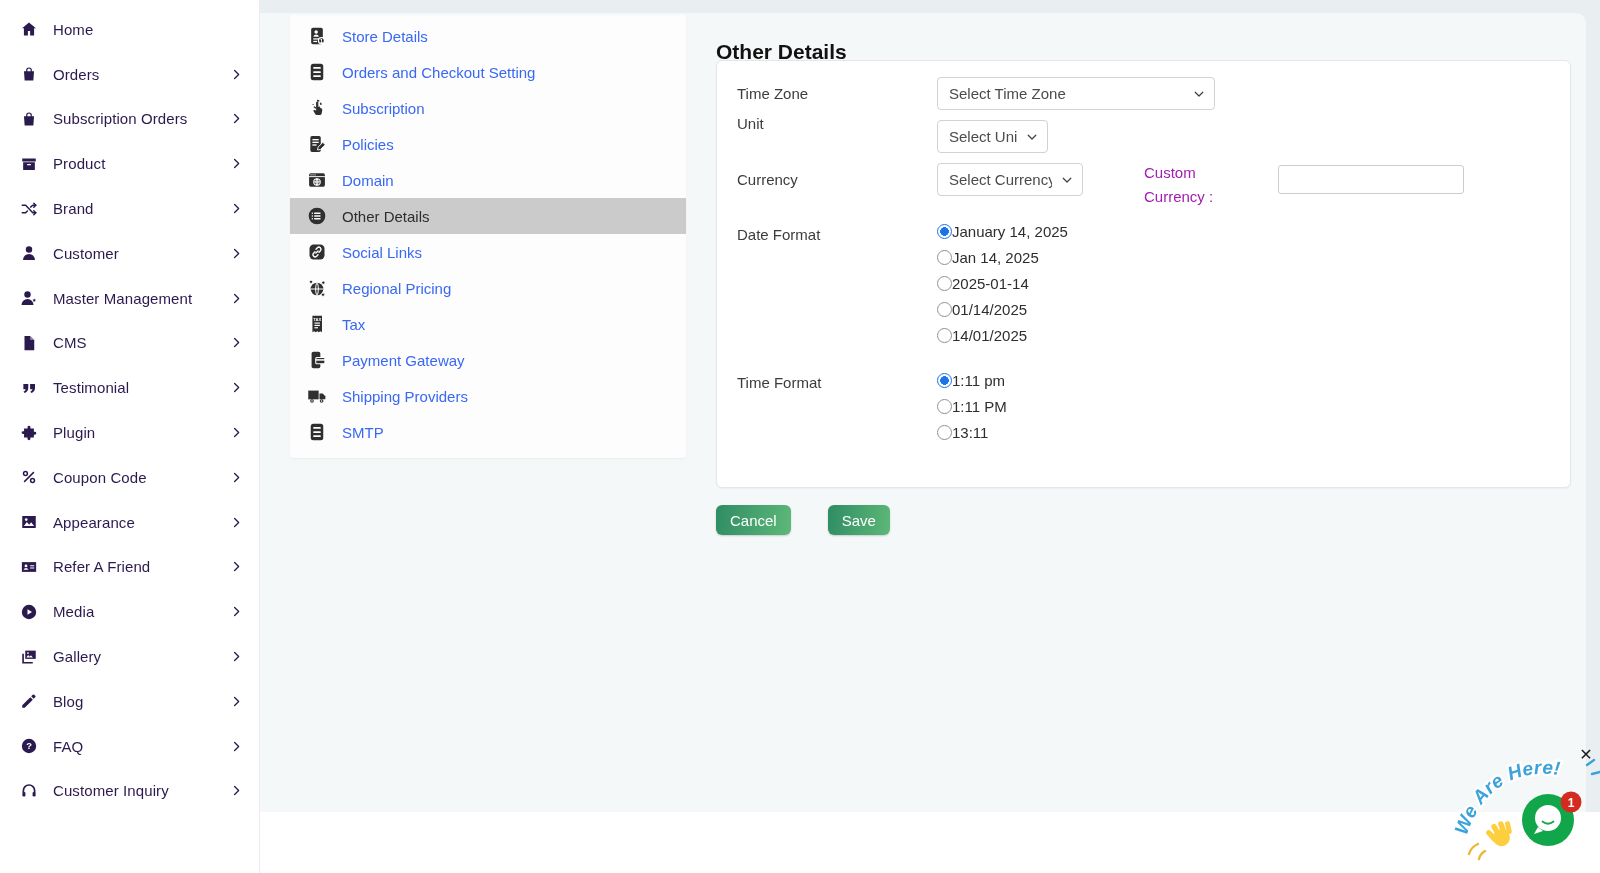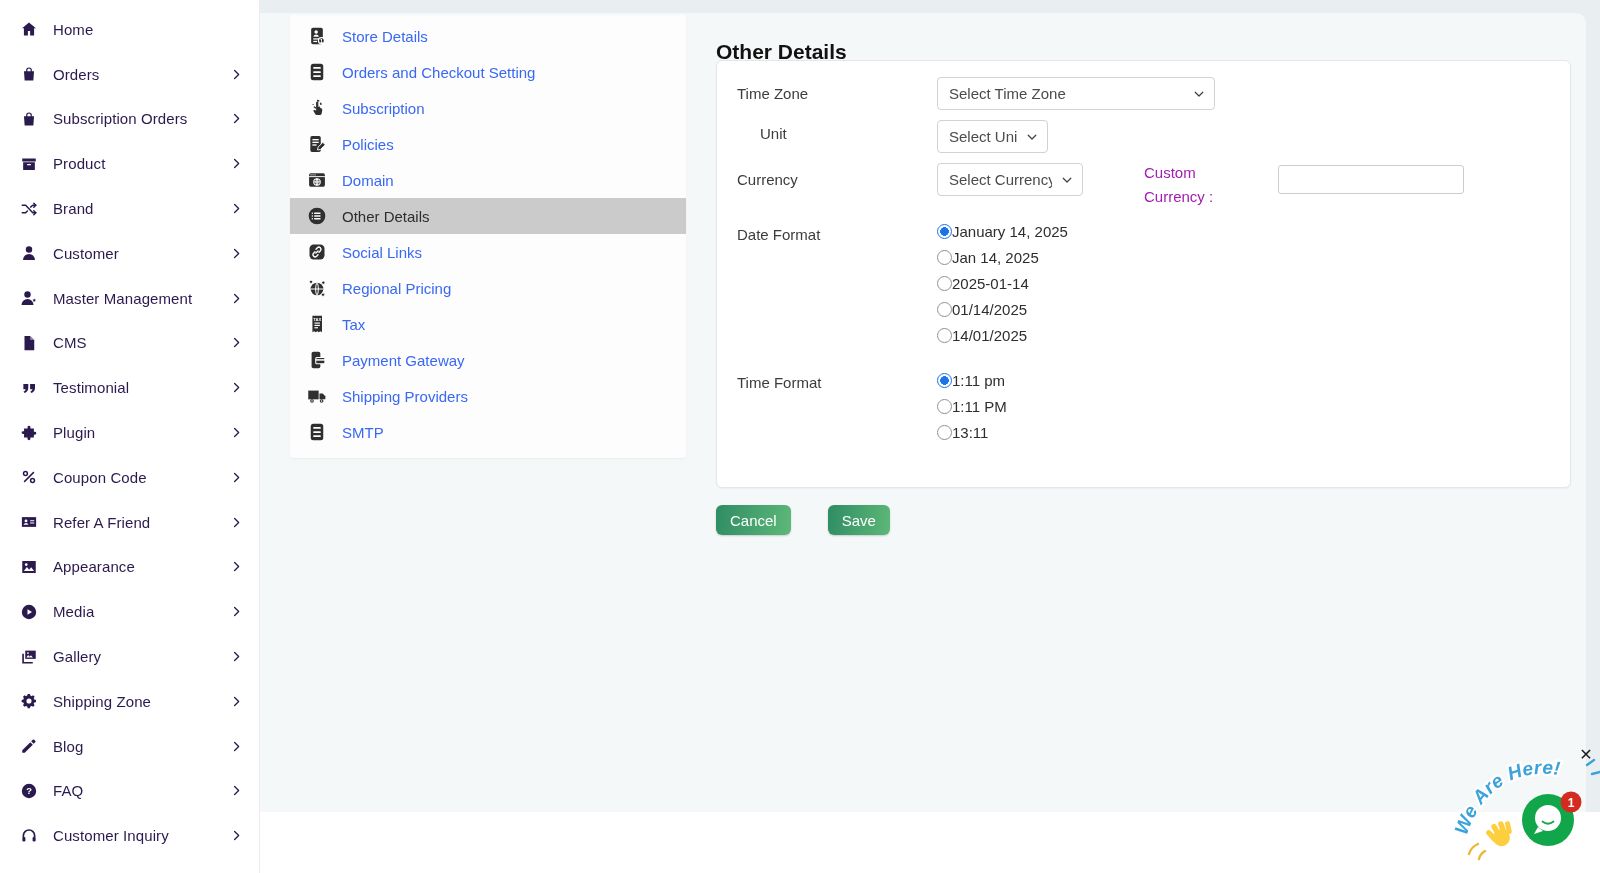--- a/index.html
+++ b/index.html
@@ -381,76 +381,63 @@
         <span class="lbl">Coupon Code</span>
         <span class="chev">
           <svg>
             <use href="#i-chev"></use>
           </svg>
         </span>
       </div>
     <div class="side-item">
         <span class="ic">
           <svg>
+            <use href="#i-image"></use>
+          </svg>
+        </span>
+        <span class="lbl">Appearance</span>
+        <span class="chev">
+          <svg>
+            <use href="#i-chev"></use>
+          </svg>
+        </span>
+      </div>
+    <div class="side-item">
+        <span class="ic">
+          <svg>
             <use href="#i-idcard"></use>
           </svg>
         </span>
         <span class="lbl">Refer A Friend</span>
         <span class="chev">
           <svg>
             <use href="#i-chev"></use>
           </svg>
         </span>
       </div>
     <div class="side-item">
         <span class="ic">
           <svg>
-            <use href="#i-image"></use>
-          </svg>
-        </span>
-        <span class="lbl">Appearance</span>
-        <span class="chev">
-          <svg>
-            <use href="#i-chev"></use>
-          </svg>
-        </span>
-      </div>
-    <div class="side-item">
-        <span class="ic">
-          <svg>
             <use href="#i-play"></use>
           </svg>
         </span>
         <span class="lbl">Media</span>
         <span class="chev">
           <svg>
             <use href="#i-chev"></use>
           </svg>
         </span>
       </div>
     <div class="side-item">
         <span class="ic">
           <svg>
             <use href="#i-images"></use>
           </svg>
         </span>
         <span class="lbl">Gallery</span>
-        <span class="chev">
-          <svg>
-            <use href="#i-chev"></use>
-          </svg>
-        </span>
-      </div>
-    <div class="side-item">
-        <span class="ic">
-          <svg>
-            <use href="#i-gear"></use>
-          </svg>
-        </span>
-        <span class="lbl">Shipping Zone</span>
         <span class="chev">
           <svg>
             <use href="#i-chev"></use>
           </svg>
         </span>
       </div>
     <div class="side-item">
         <span class="ic">
           <svg>
             <use href="#i-pencil"></use>
@@ -597,21 +584,21 @@
 
   <section class="card">
     <label class="f-label" style="top:24px;">Time Zone</label>
     <div class="sel" style="top:16px;width:278px;">
       <select><option>Select Time Zone</option></select>
       <span class="chevd"><svg width="14" height="14">
             <use href="#i-chevd"></use>
           </svg></span>
     </div>
 
-    <label class="f-label" style="top:64px;margin-left:23px;">Unit</label>
+    <label class="f-label" style="top:54px;">Unit</label>
     <div class="sel" style="top:59px;width:111px;">
       <select><option>Select Unit</option></select>
       <span class="chevd"><svg width="14" height="14">
             <use href="#i-chevd"></use>
           </svg></span>
     </div>
 
     <label class="f-label" style="top:110px;">Currency</label>
     <div class="sel" style="top:102px;width:146px;">
       <select><option>Select Currency</option></select>

